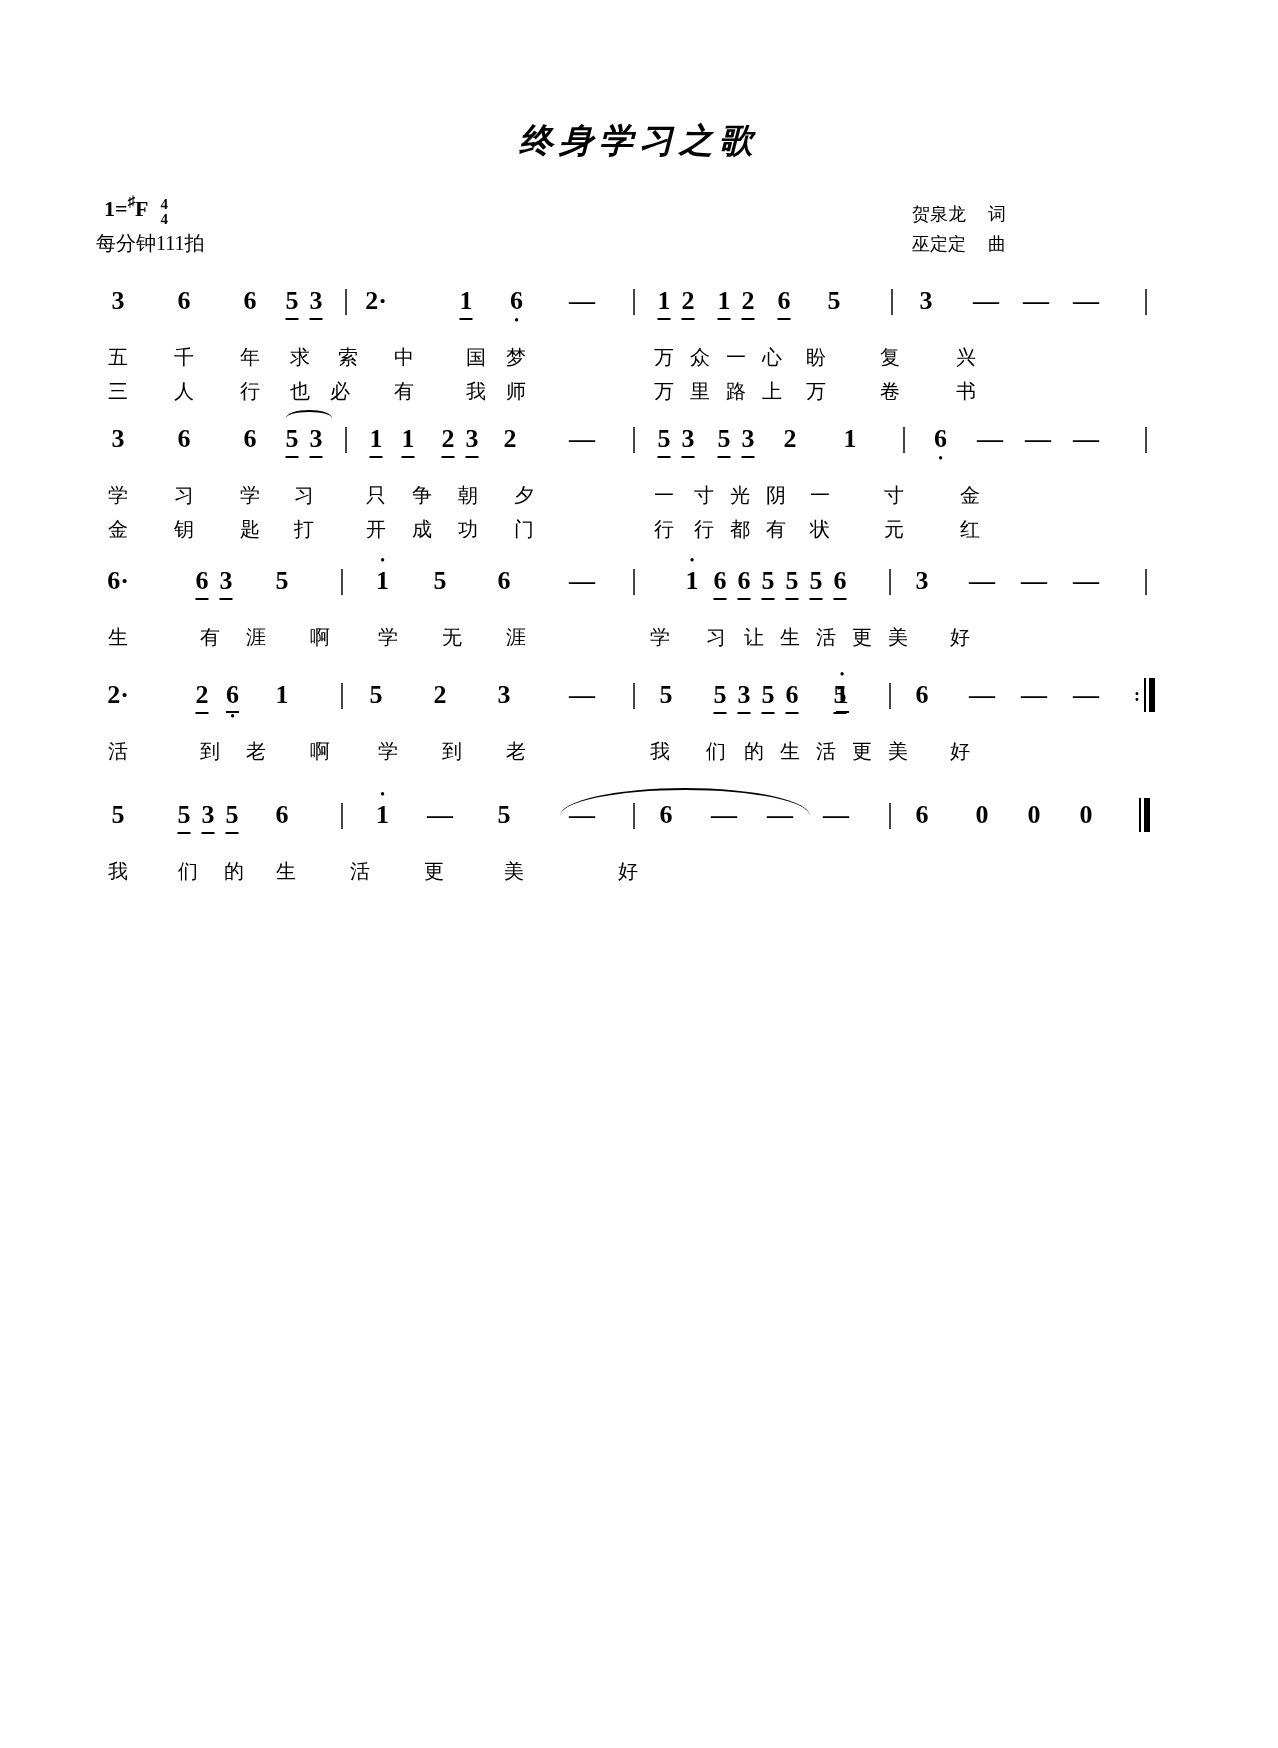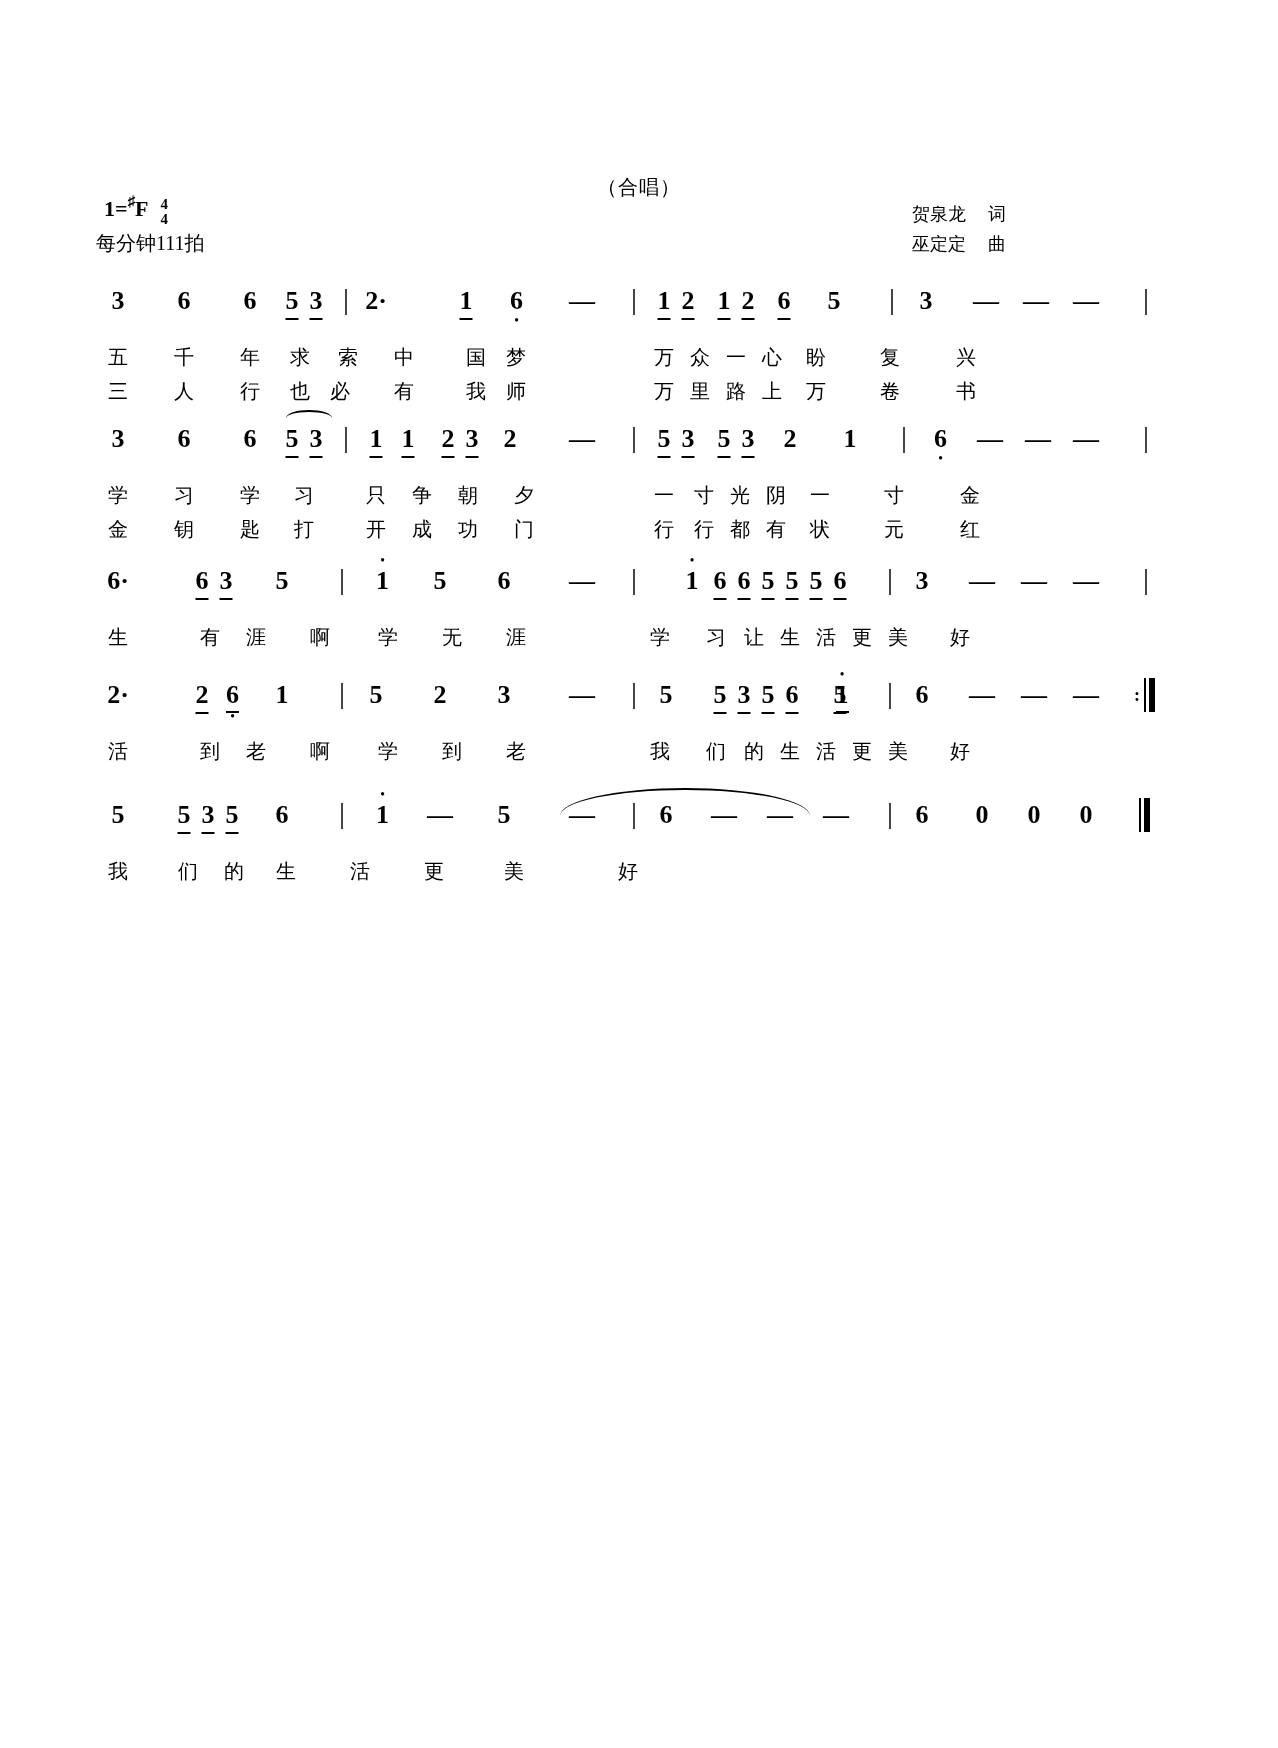--- a/index.html
+++ b/index.html
@@ -181,21 +181,21 @@
     margin-right: 4px;
     line-height: 8px;
     font-size: 18px;
   }
 </style>
 </head>
 <body>
 
 <div class="sheet">
 
-  <div class="subtitle">（合唱）</div>
+  <div class="title">终身学习之歌</div>
 
   <div class="keysig">
     <span>1=</span>
       <span class="sharp">♯</span>
       <span>F</span>
     <span class="meter">
       <span class="num">4</span>
       <span class="den">4</span>
     </span>
   </div>

